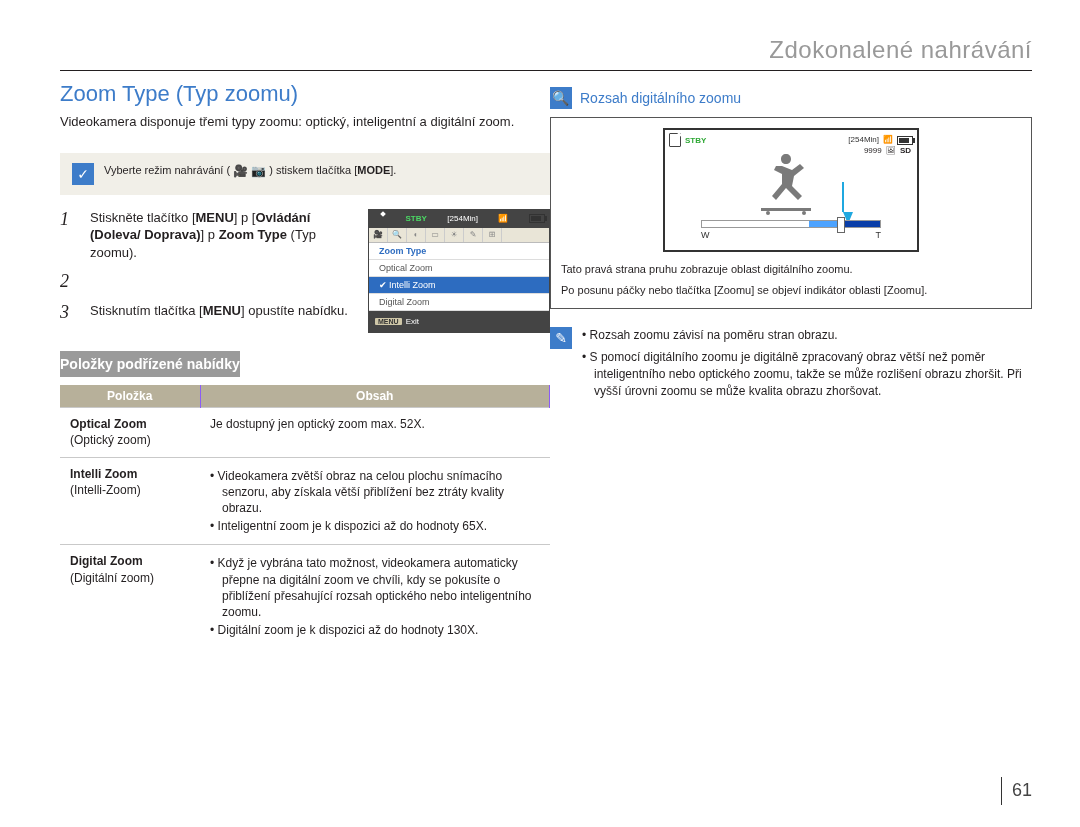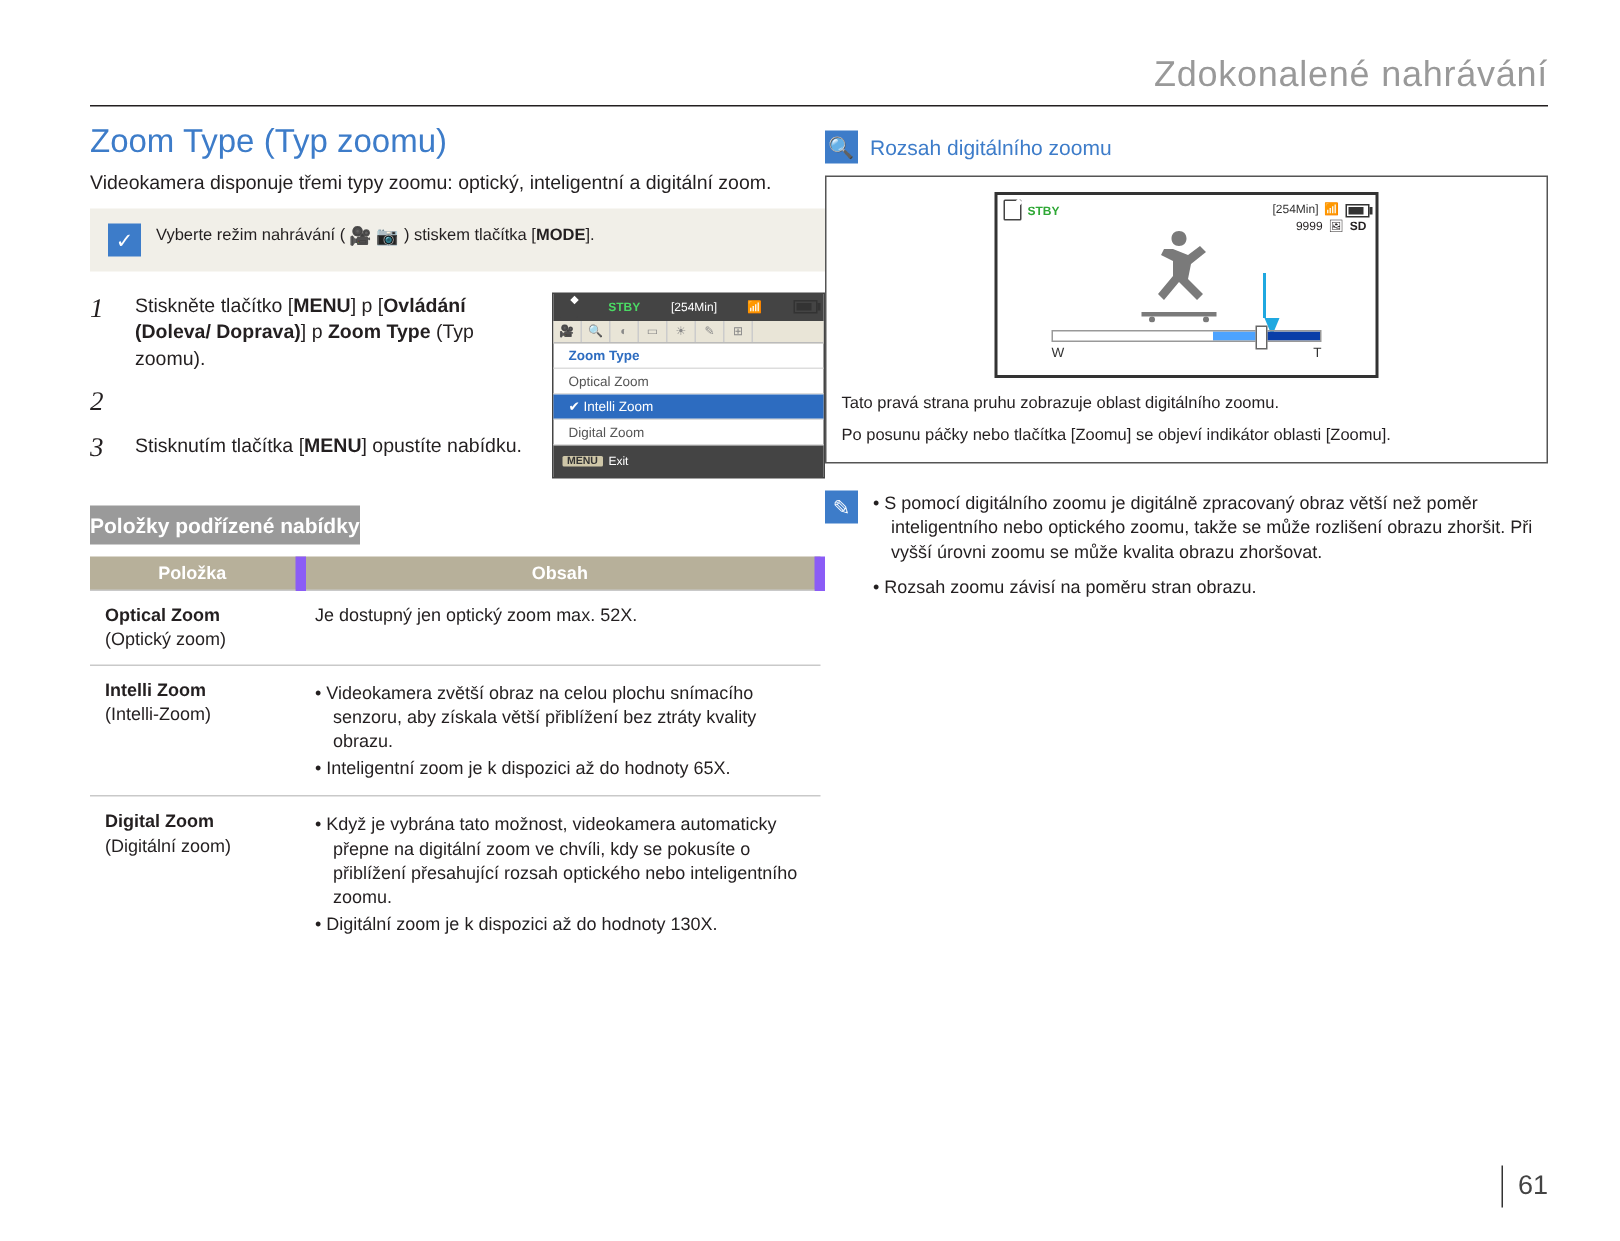--- a/index.html
+++ b/index.html
@@ -34,21 +34,21 @@
   }
   .left { flex: 0 0 490px; }
   .right { flex: 1; }
 
   h2.section {
     color: #3d7cc9;
     font-weight: normal;
     font-size: 22px;
     margin: 0 0 6px 0;
   }
-  .intro { line-height: 1.35; margin-bottom: 8px; }
+  .intro { line-height: 1.35; margin-bottom: 22px; }
 
   .note-box {
     background: #f1efe8;
     padding: 10px 12px 10px 12px;
     display: flex;
     gap: 10px;
     align-items: flex-start;
     margin-bottom: 14px;
   }
   .square-icon {
@@ -110,21 +110,21 @@
   }
 
   table.opts {
     border-collapse: collapse;
     width: 100%;
     font-size: 12px;
   }
   table.opts th {
     background:#b7b09a; color:#fff; font-weight:bold;
     padding:4px 8px; text-align:center; font-size:12px;
-    border-right:7px solid #8b5cf6;
+    border-right:1px solid #8b5cf6;
   }
   table.opts td {
     border-top:1px solid #c9c9c9;
     padding:8px 10px;
     vertical-align: top;
     line-height:1.35;
   }
   table.opts td.k { width:120px; white-space:nowrap; }
   .bul { padding-left:1em; text-indent:-1em; margin:2px 0;}
   .bul::before { content:"•  "; }
@@ -354,22 +354,22 @@
             </div>
           </div>
         </div>
         <div class="digi-caption">Tato pravá strana pruhu zobrazuje oblast digitálního zoomu.</div>
         <div class="digi-caption">Po posunu páčky nebo tlačítka [Zoomu] se objeví indikátor oblasti [Zoomu].</div>
       </div>
 
       <div class="tip-box">
         <div class="square-icon">✎</div>
         <div class="tip-lines">
+          <div class="bul">Rozsah zoomu závisí na poměru stran obrazu.</div>
           <div class="bul">S pomocí digitálního zoomu je digitálně zpracovaný obraz větší než poměr inteligentního nebo optického zoomu, takže se může rozlišení obrazu zhoršit. Při vyšší úrovni zoomu se může kvalita obrazu zhoršovat.</div>
-          <div class="bul">Rozsah zoomu závisí na poměru stran obrazu.</div>
         </div>
       </div>
 
     </div>
   </div>
 
   <div class="page-num">61</div>
 </div>
 
 </body></html>

